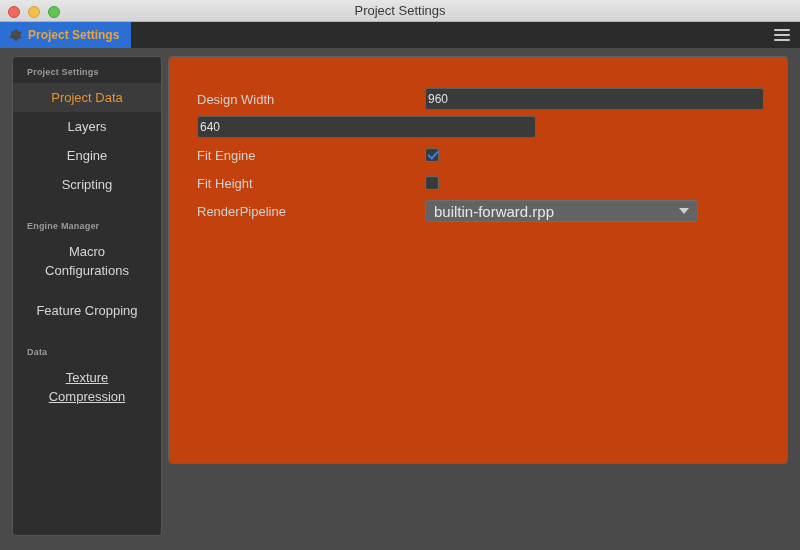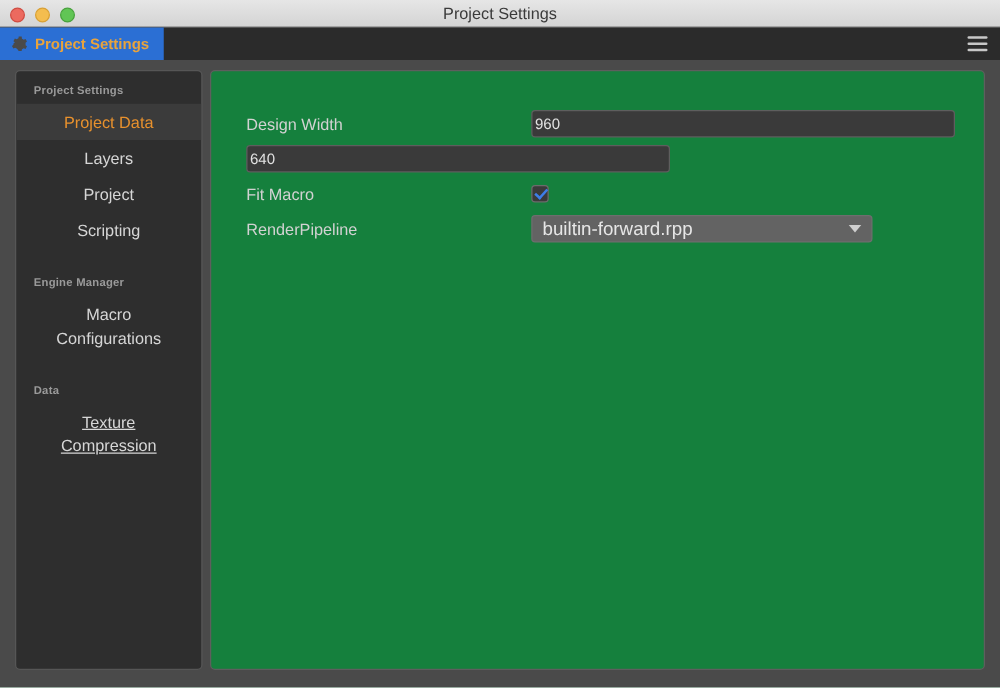--- a/index.html
+++ b/index.html
@@ -139,22 +139,22 @@
   .nav-item.selected {
     background: #3b3b3b;
     color: #e8912d;
   }
 
   
   .panel {
     position: absolute;
     left: 168px; top: 8px;
     width: 620px;
-    height: 480px;
-    background: #15803d;
+    height: 408px;
+    background: #c2410c;
     border: 1px solid #5e5e5e;
     border-radius: 4px;
     box-sizing: border-box;
   }
   .form {
     position: absolute;
     left: 28px; top: 28px;
     right: 18px;
   }
   .row {
@@ -257,25 +257,26 @@
     </div>
   </div>
 
   <div class="content">
 
     <div class="sidebar">
 
       <div class="group-header">Project Settings</div>
       <div class="nav-item selected">Project Data</div>
       <div class="nav-item">Layers</div>
-      <div class="nav-item">Project</div>
+      <div class="nav-item">Engine</div>
       <div class="nav-item">Scripting</div>
 
       <div class="group-header" style="padding-top:22px;">Engine Manager</div>
       <div class="nav-item" style="padding-left:30px;padding-right:30px;">Macro Configurations</div>
+      <div class="nav-item" style="margin-top:11px;">Feature Cropping</div>
 
       <div class="group-header" style="padding-top:22px;">Data</div>
       <div class="nav-item" style="padding-left:34px;padding-right:34px;text-decoration:underline;">Texture Compression</div>
     </div>
 
     <div class="panel">
       <div class="form">
 
         <div class="row">
           <div class="row-label">Design Width</div>
@@ -284,26 +285,32 @@
           </div>
         </div>
 
         <div class="row">
           <div class="field">
             <input class="text-input" type="text" value="640" style="">
           </div>
         </div>
 
         <div class="row">
-          <div class="row-label">Fit Macro</div>
+          <div class="row-label">Fit Engine</div>
           <div class="field">
             <span class="checkbox checked"></span>
           </div>
         </div>
 
+        <div class="row">
+          <div class="row-label">Fit Height</div>
+          <div class="field">
+            <span class="checkbox"></span>
+          </div>
+        </div>
 
         <div class="row">
           <div class="row-label">RenderPipeline</div>
           <div class="field">
             <div class="select">
               <span class="select-value">builtin-forward.rpp</span>
               <span class="caret"></span>
             </div>
           </div>
         </div>

